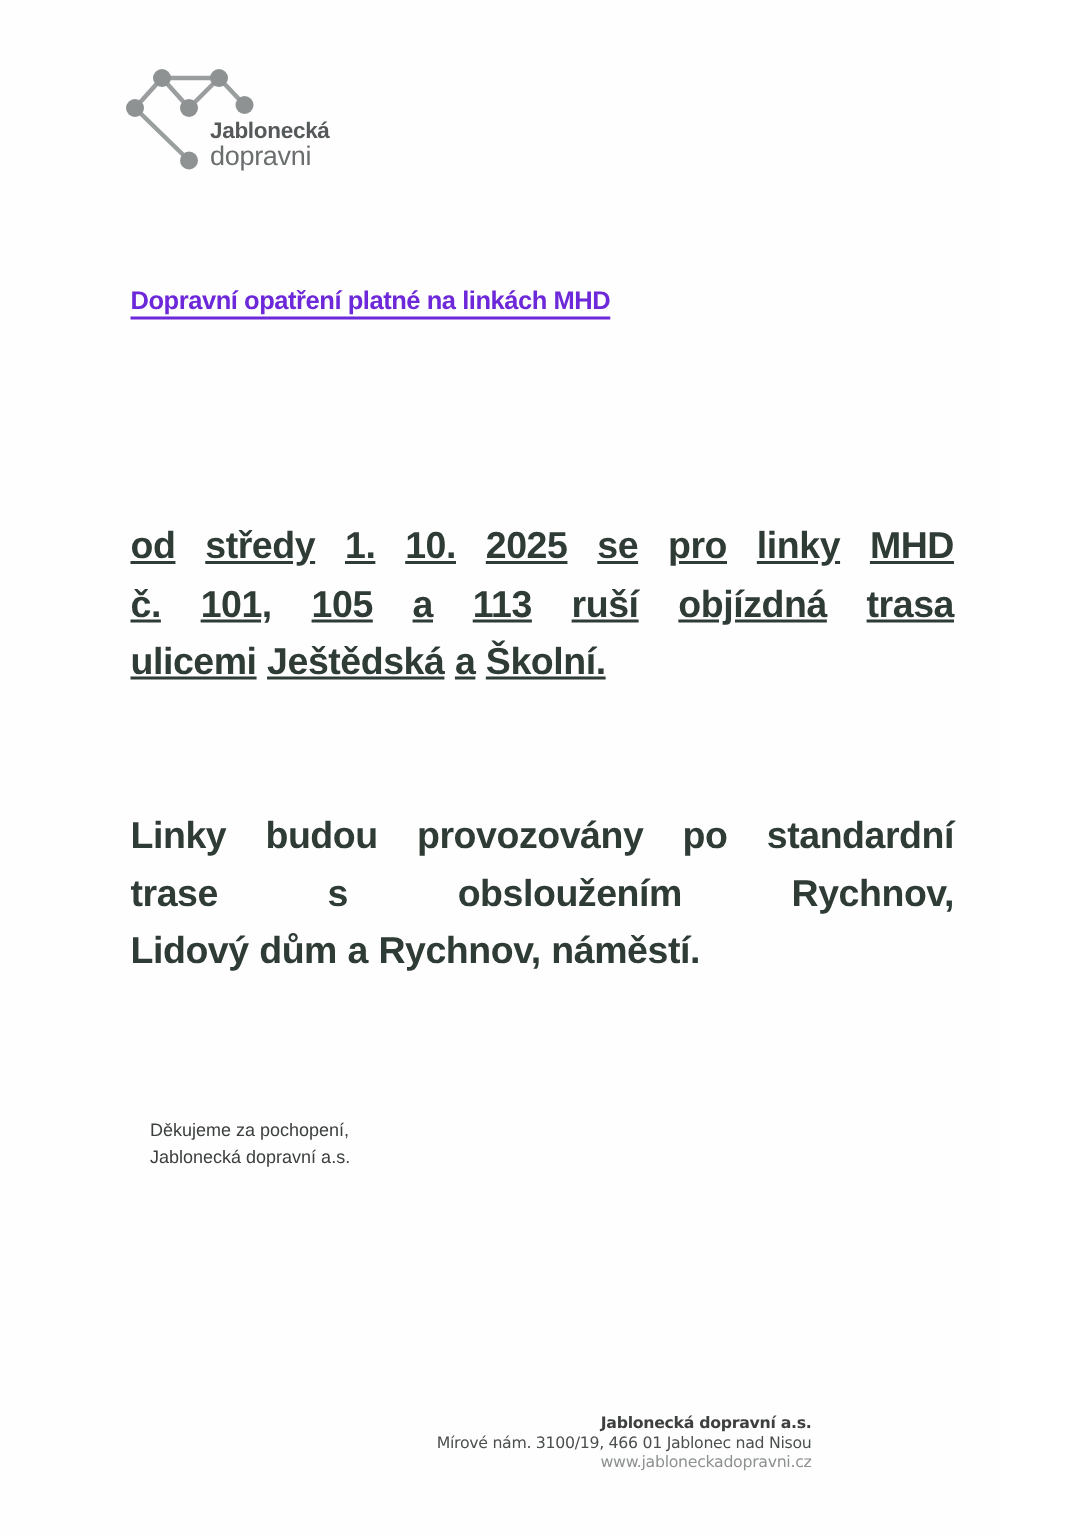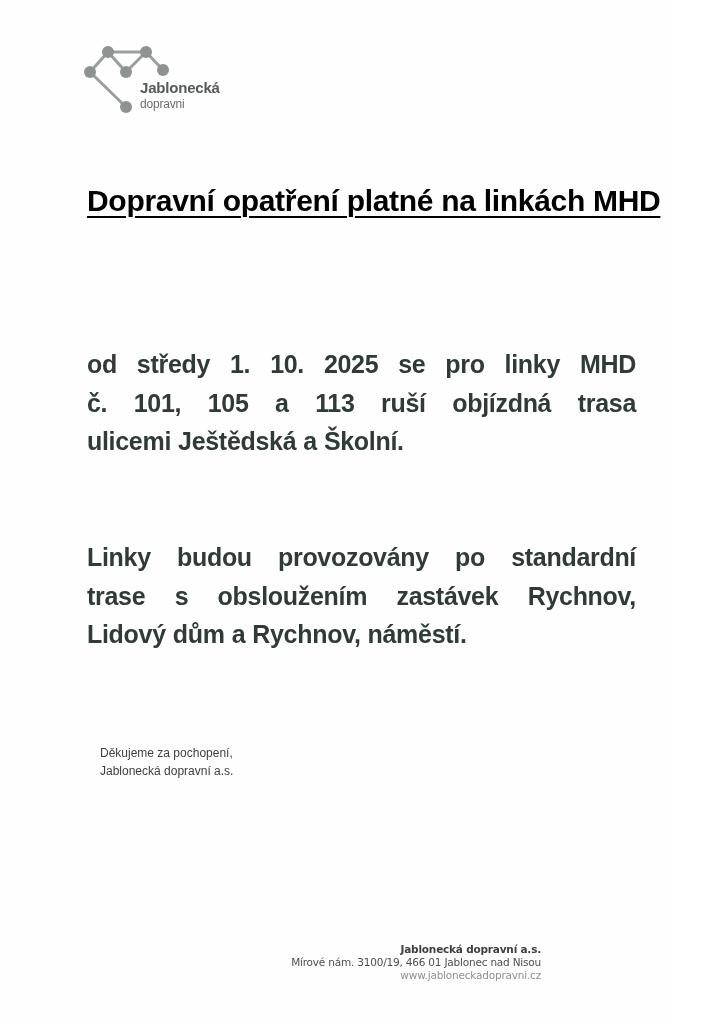--- a/index.html
+++ b/index.html
@@ -41,37 +41,37 @@
       font-weight: bold;
       color: #55595a;
       letter-spacing: -0.2px;
       line-height: 16px;
       white-space: nowrap;
     }
     .logo-sub {
       position: absolute;
       left: 60px;
       top: 56px;
-      font-size: 12px;
+      font-size: 18px;
       color: #6a6e6f;
       line-height: 16px;
       letter-spacing: -0.2px;
       white-space: nowrap;
       text-align: right;
     }
     
     .title {
       position: absolute;
       left: 87px;
       top: 183px;
       width: 550px;
-      font-size: 30px;
+      font-size: 17px;
       font-weight: bold;
       line-height: 36px;
-      color: #000000;
+      color: #6d28d9;
       letter-spacing: -0.3px;
     }
     .title-line {
       display: block;
       white-space: nowrap;
       text-decoration: underline;
       text-decoration-thickness: 2px;
       text-underline-offset: 5px;
     }
     
@@ -87,21 +87,21 @@
     }
     .para-line {
       display: flex;
       justify-content: space-between;
       white-space: nowrap;
     }
     .para-line.last {
       justify-content: flex-start;
       gap: 7px;
     }
-    .p1 { top: 345px; }
+    .p1 { top: 345px; text-decoration: underline; }
     .p2 { top: 538px; }
     
     .closing {
       position: absolute;
       left: 88px;
       top: 744px;
       font-size: 12px;
       line-height: 18px;
       color: #3b3f3d;
       margin-left: 12px;
@@ -190,21 +190,20 @@
       <span>Linky</span>
       <span>budou</span>
       <span>provozovány</span>
       <span>po</span>
       <span>standardní</span>
     </div>
     <div class="para-line">
       <span>trase</span>
       <span>s</span>
       <span>obsloužením</span>
-      <span>zastávek</span>
       <span>Rychnov,</span>
     </div>
     <div class="para-line last">
       <span>Lidový</span>
       <span>dům</span>
       <span>a</span>
       <span>Rychnov,</span>
       <span>náměstí.</span>
     </div>
   </div>

